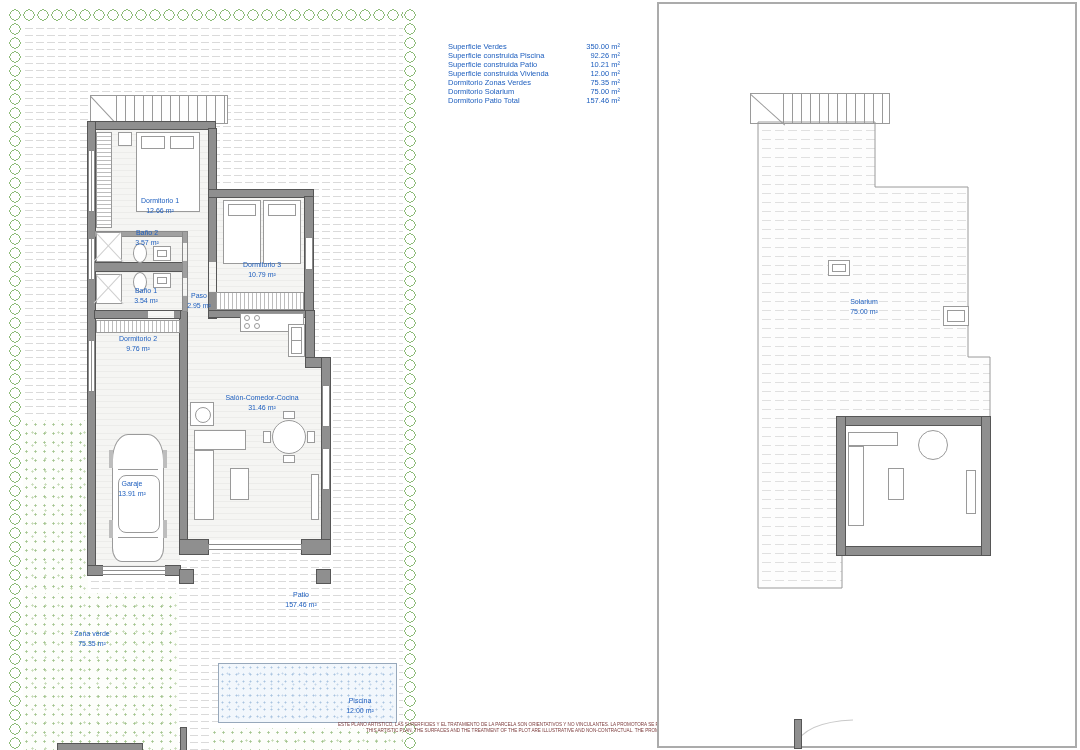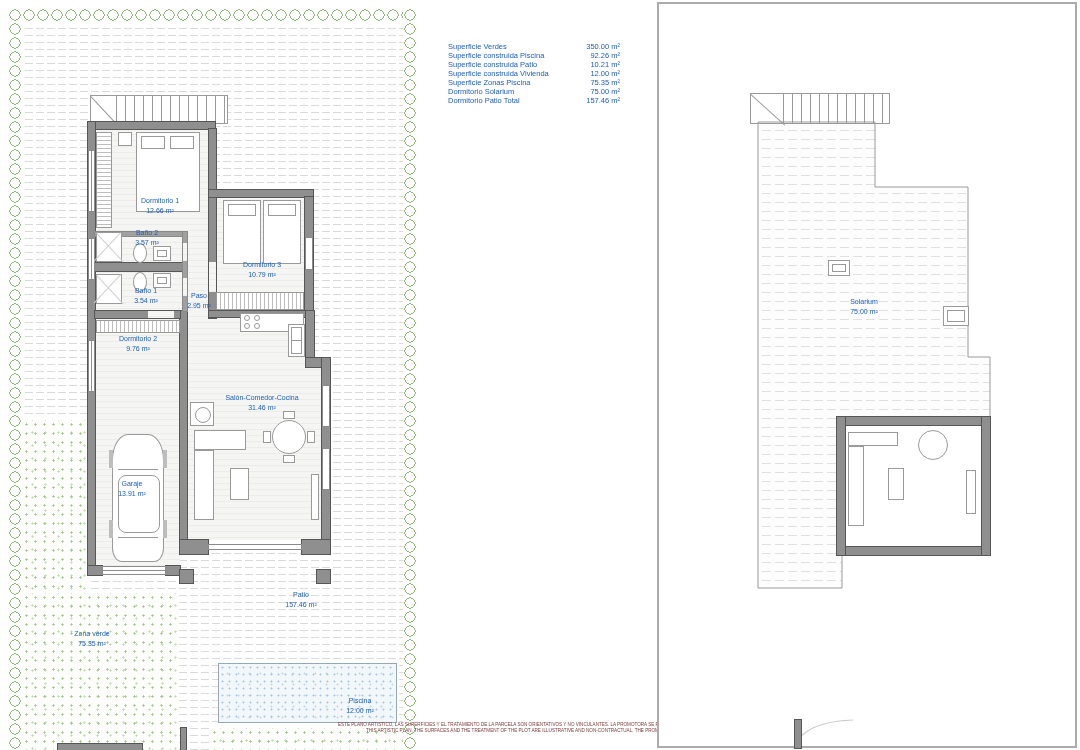--- a/index.html
+++ b/index.html
@@ -242,21 +242,21 @@
       </div>
     <div class="srow">
         <span>Superficie construida Patio</span>
         <span>10.21 m²</span>
       </div>
     <div class="srow">
         <span>Superficie construida Vivienda</span>
         <span>12.00 m²</span>
       </div>
     <div class="srow">
-        <span>Superficie Zonas Piscina</span>
+        <span>Dormitorio Zonas Verdes</span>
         <span>75.35 m²</span>
       </div>
     <div class="srow">
         <span>Dormitorio Solarium</span>
         <span>75.00 m²</span>
       </div>
     <div class="srow">
         <span>Dormitorio Patio Total</span>
         <span>157.46 m²</span>
       </div>

